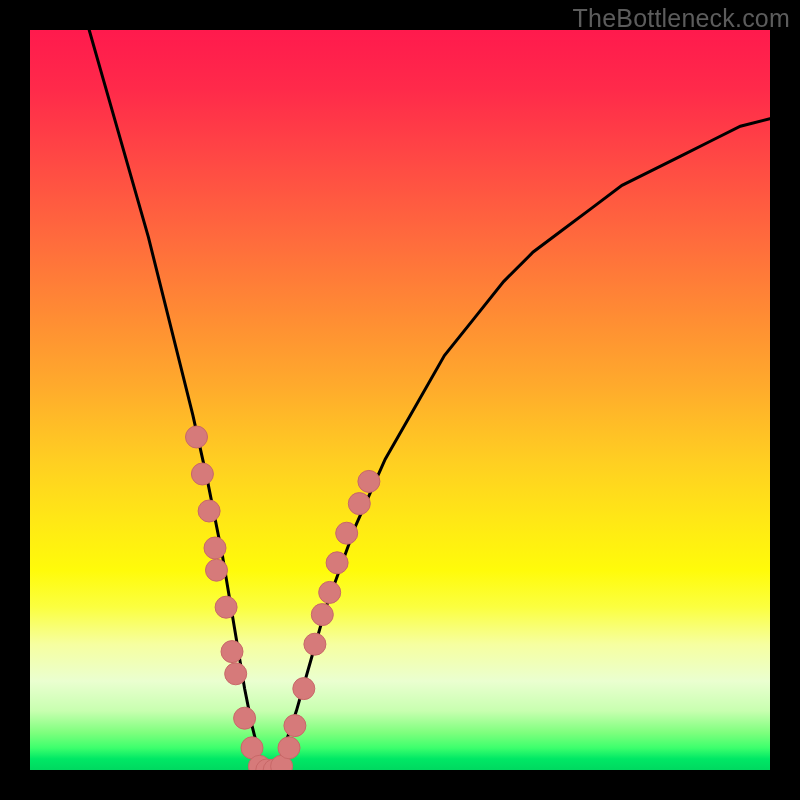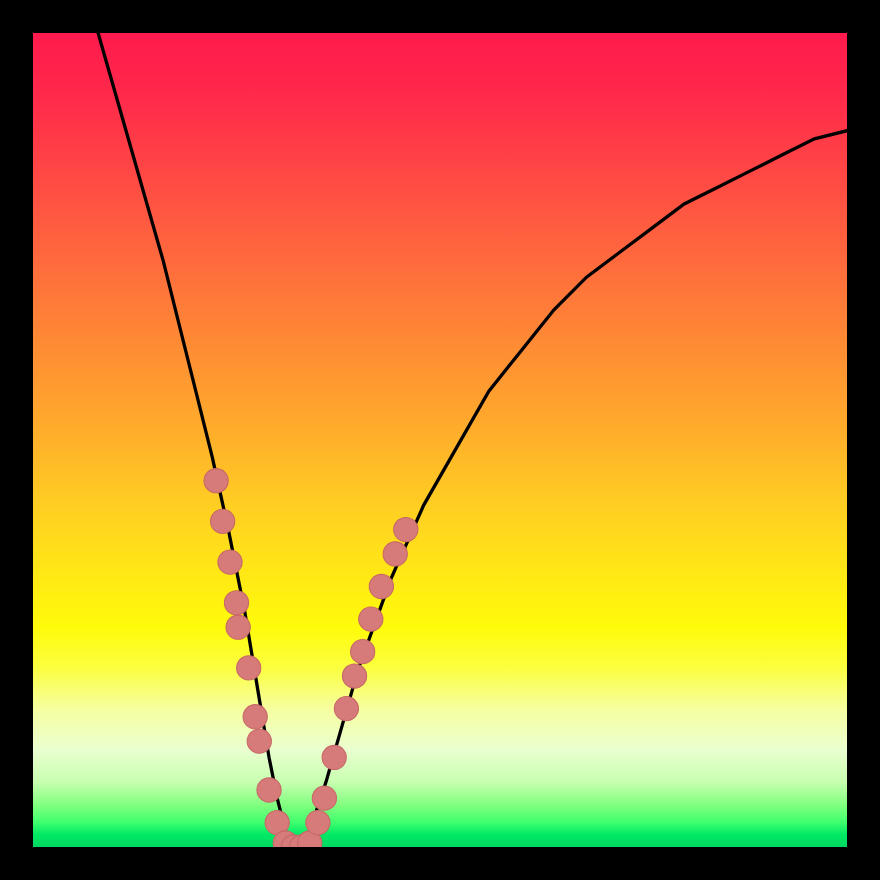--- a/index.html
+++ b/index.html
@@ -59,20 +59,21 @@
     left: 0;
     top: 0;
     width: 740px;
     height: 740px;
   }
 </style>
 </head>
 <body>
 
 <div class="outer">
+  <div class="watermark">TheBottleneck.com</div>
   <div class="plot">
     <svg class="curve" viewBox="0 0 740 740" preserveAspectRatio="none">
       <path id="curve-path" fill="none" stroke="#000000" stroke-width="3" stroke-linecap="round" d="M59.2 0.0 L74.0 51.8 L88.8 103.6 L103.6 155.4 L118.4 207.2 L133.2 266.4 L148.0 325.6 L162.8 384.8 L177.6 451.4 L192.4 525.4 L207.2 614.2 L214.6 658.6 L222.0 695.6 L229.4 725.2 L236.8 740.0 L244.2 740.0 L251.6 725.2 L266.4 680.8 L281.2 629.0 L296.0 577.2 L325.6 495.8 L355.2 429.2 L384.8 377.4 L414.4 325.6 L444.0 288.6 L473.6 251.6 L503.2 222.0 L532.8 199.8 L562.4 177.6 L592.0 155.4 L621.6 140.6 L651.2 125.8 L680.8 111.0 L710.4 96.2 L740.0 88.8"></path>
       <g id="marker-group">
           <circle cx="166.5" cy="407.0" r="11" fill="#d67a7a" stroke="#c86868" stroke-width="1"></circle>
           <circle cx="172.4" cy="444.0" r="11" fill="#d67a7a" stroke="#c86868" stroke-width="1"></circle>
           <circle cx="179.1" cy="481.0" r="11" fill="#d67a7a" stroke="#c86868" stroke-width="1"></circle>
           <circle cx="185.0" cy="518.0" r="11" fill="#d67a7a" stroke="#c86868" stroke-width="1"></circle>
           <circle cx="186.5" cy="540.2" r="11" fill="#d67a7a" stroke="#c86868" stroke-width="1"></circle>
           <circle cx="196.1" cy="577.2" r="11" fill="#d67a7a" stroke="#c86868" stroke-width="1"></circle>

